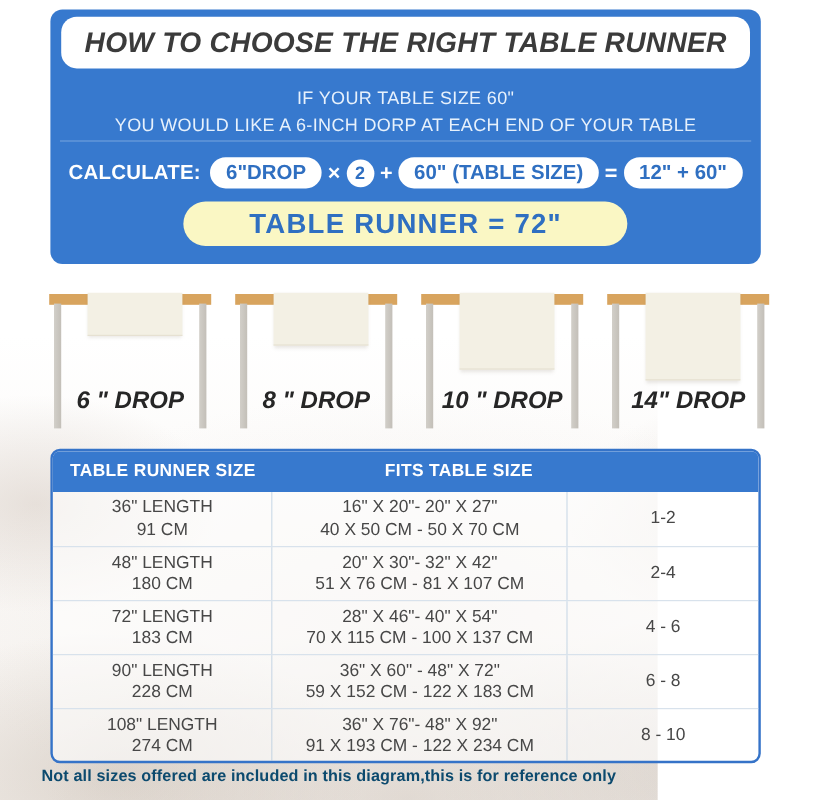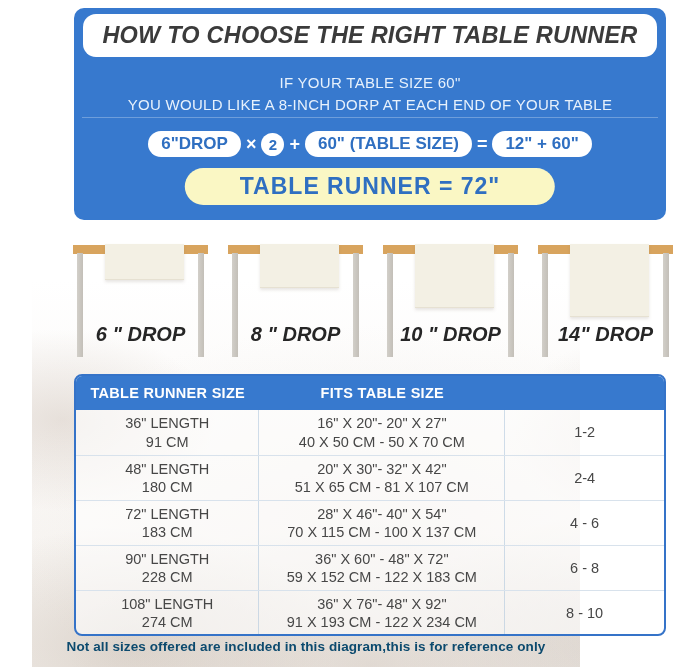--- a/index.html
+++ b/index.html
@@ -1,21 +1,21 @@
 <!DOCTYPE html>
 <html><head>
 <meta charset="utf-8">
 <style>
   * { box-sizing: border-box; margin: 0; padding: 0; }
   html,body { width:679px; height:667px; }
   body {
     font-family: "Liberation Sans", "DejaVu Sans", sans-serif;
     background:#ffffff; overflow:hidden; position:relative;
   }
-  .canvas { position:relative; width:548px; height:667px;margin-left:32px; }
+  .canvas { position:relative; width:548px; height:667px; }
 
   
   .bg-photo {
     position:absolute; inset:0; pointer-events:none;
     background:
       radial-gradient(220px 130px at 30px 420px, rgba(214,203,194,.55), transparent 70%),
       radial-gradient(260px 150px at 655px 430px, rgba(212,204,196,.5), transparent 70%),
       radial-gradient(420px 200px at 340px 665px, rgba(203,192,182,.45), transparent 72%),
       radial-gradient(300px 170px at 95px 645px, rgba(197,185,173,.5), transparent 70%),
       radial-gradient(320px 180px at 590px 640px, rgba(203,194,186,.5), transparent 70%),
@@ -91,21 +91,21 @@
   }
 
   
   .size-chart {
     position:absolute; left:42px; top:374px; width:592px; height:262px;
     border:2px solid #3573C8; border-radius:8px; overflow:hidden;
     background:rgba(255,255,255,.62);
   }
   .chart-header {
     display:flex; height:34px; background:#3779CE;
-    color:#ffffff; font-weight:bold; font-size:14.5px; letter-spacing:.3px;
+    color:#ffffff; font-weight:bold; font-size:14.5px; letter-spacing:.3px;gap:32px;
   }
   .chart-header .cell { display:flex; align-items:center; justify-content:center; }
   .cell.c1 { width:31.2%; } .cell.c2 { width:41.8%; } .cell.c3 { width:27%; }
   .trow {
     display:flex; height:45px; border-top:1px solid #D8E2EC;
   }
   .trow:first-child { border-top:none; }
   .trow .cell {
     display:flex; flex-direction:column; align-items:center; justify-content:center;
     color:#474747; font-size:14.5px; line-height:18.5px; text-align:center; white-space:nowrap;
@@ -123,24 +123,25 @@
 
 <div class="canvas">
   <div class="bg-photo"></div>
 
   <div class="blue-panel">
     <div class="title-box">
       <h1>HOW TO CHOOSE THE RIGHT TABLE RUNNER</h1>
     </div>
     <div class="subtitle">
       <div>IF YOUR TABLE SIZE 60"</div>
-      <div>YOU WOULD LIKE A 8-INCH DORP AT EACH END OF YOUR TABLE</div>
+      <div>YOU WOULD LIKE A 6-INCH DORP AT EACH END OF YOUR TABLE</div>
     </div>
     <div class="panel-divider"></div>
     <div class="calc-row">
+      <span class="calc-label">CALCULATE:</span>
       <span class="pill">6"DROP</span>
       <span class="op">×</span>
       <span class="mult-circle">2</span>
       <span class="op">+</span>
       <span class="pill">60" (TABLE SIZE)</span>
       <span class="op">=</span>
       <span class="pill">12" + 60"</span>
     </div>
     <div class="result-pill">TABLE RUNNER = 72"</div>
   </div>
@@ -195,21 +196,21 @@
             <div>1-2</div>
           </div>
         </div>
         <div class="trow">
           <div class="cell c1">
             <div>48" LENGTH</div>
             <div>180 CM</div>
           </div>
           <div class="cell c2">
             <div>20" X 30"- 32" X 42"</div>
-            <div>51 X 65 CM - 81 X 107 CM</div>
+            <div>51 X 76 CM - 81 X 107 CM</div>
           </div>
           <div class="cell c3">
             <div>2-4</div>
           </div>
         </div>
         <div class="trow">
           <div class="cell c1">
             <div>72" LENGTH</div>
             <div>183 CM</div>
           </div>

